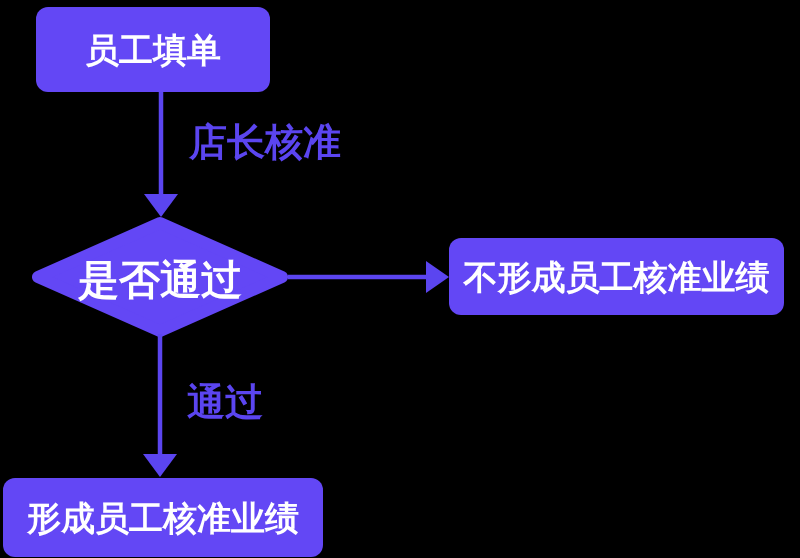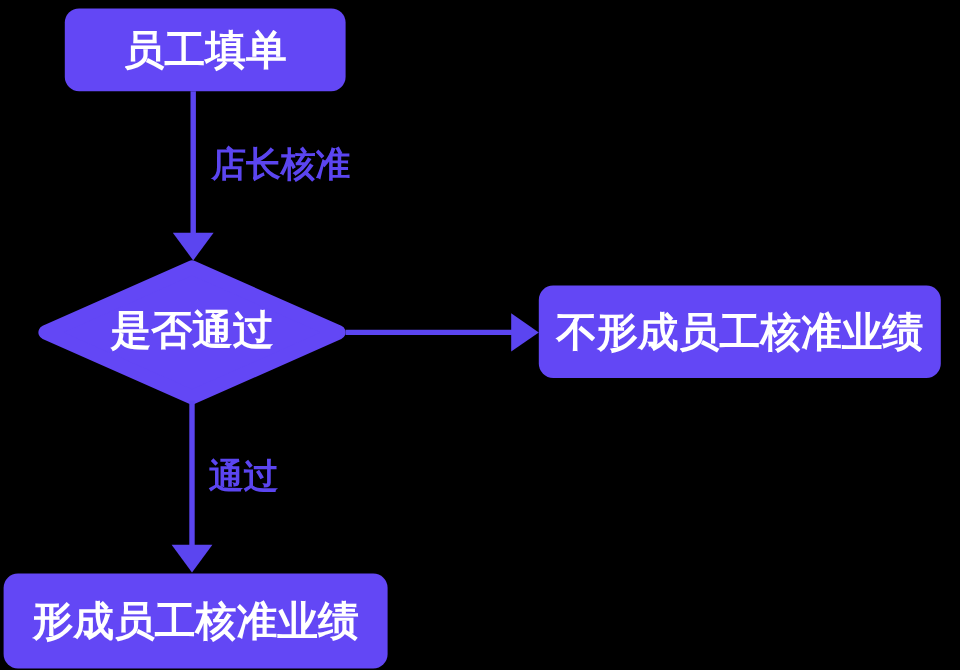--- a/index.html
+++ b/index.html
@@ -40,41 +40,42 @@
     align-items: center;
     justify-content: center;
     background: var(--shape, #6347F5);
     color: var(--node-text, #FFFFFF);
     border-radius: 12px;
     font-size: 34px;
     font-weight: bold;
     line-height: 1;
     white-space: nowrap;
   }
-  .node-start   { left: 54px;  top: 7px;   width: 234px; height: 69px; }
+  .node-start   { left: 36px;  top: 7px;   width: 234px; height: 85px; }
   .node-reject  { left: 449px; top: 238px; width: 335px; height: 77px; }
   .node-approve { left: 3px;   top: 478px; width: 320px; height: 79px; }
   .decision-label {
     position: absolute;
     left: 60px; top: 259px;
     width: 200px;
     text-align: center;
     color: var(--node-text, #FFFFFF);
-    font-size: 34px;
+    font-size: 41px;
     font-weight: bold;
     line-height: 1.05;
     white-space: nowrap;
   }
   .edge-label {
     position: absolute;
     color: var(--line, #5B45F0);
-    font-size: 29px;
+    font-size: 38px;
     font-weight: bold;
     line-height: 1.05;
     white-space: nowrap;
+    margin-left: 13px;
   }
   .edge-label-approval { left: 176px; top: 123px; }
   .edge-label-fail     { left: 306px; top: 227px; }
   .edge-label-pass     { left: 174px; top: 383px; text-align: center; }
 </style>
 </head>
 <body>
 
 <div class="canvas">
 

